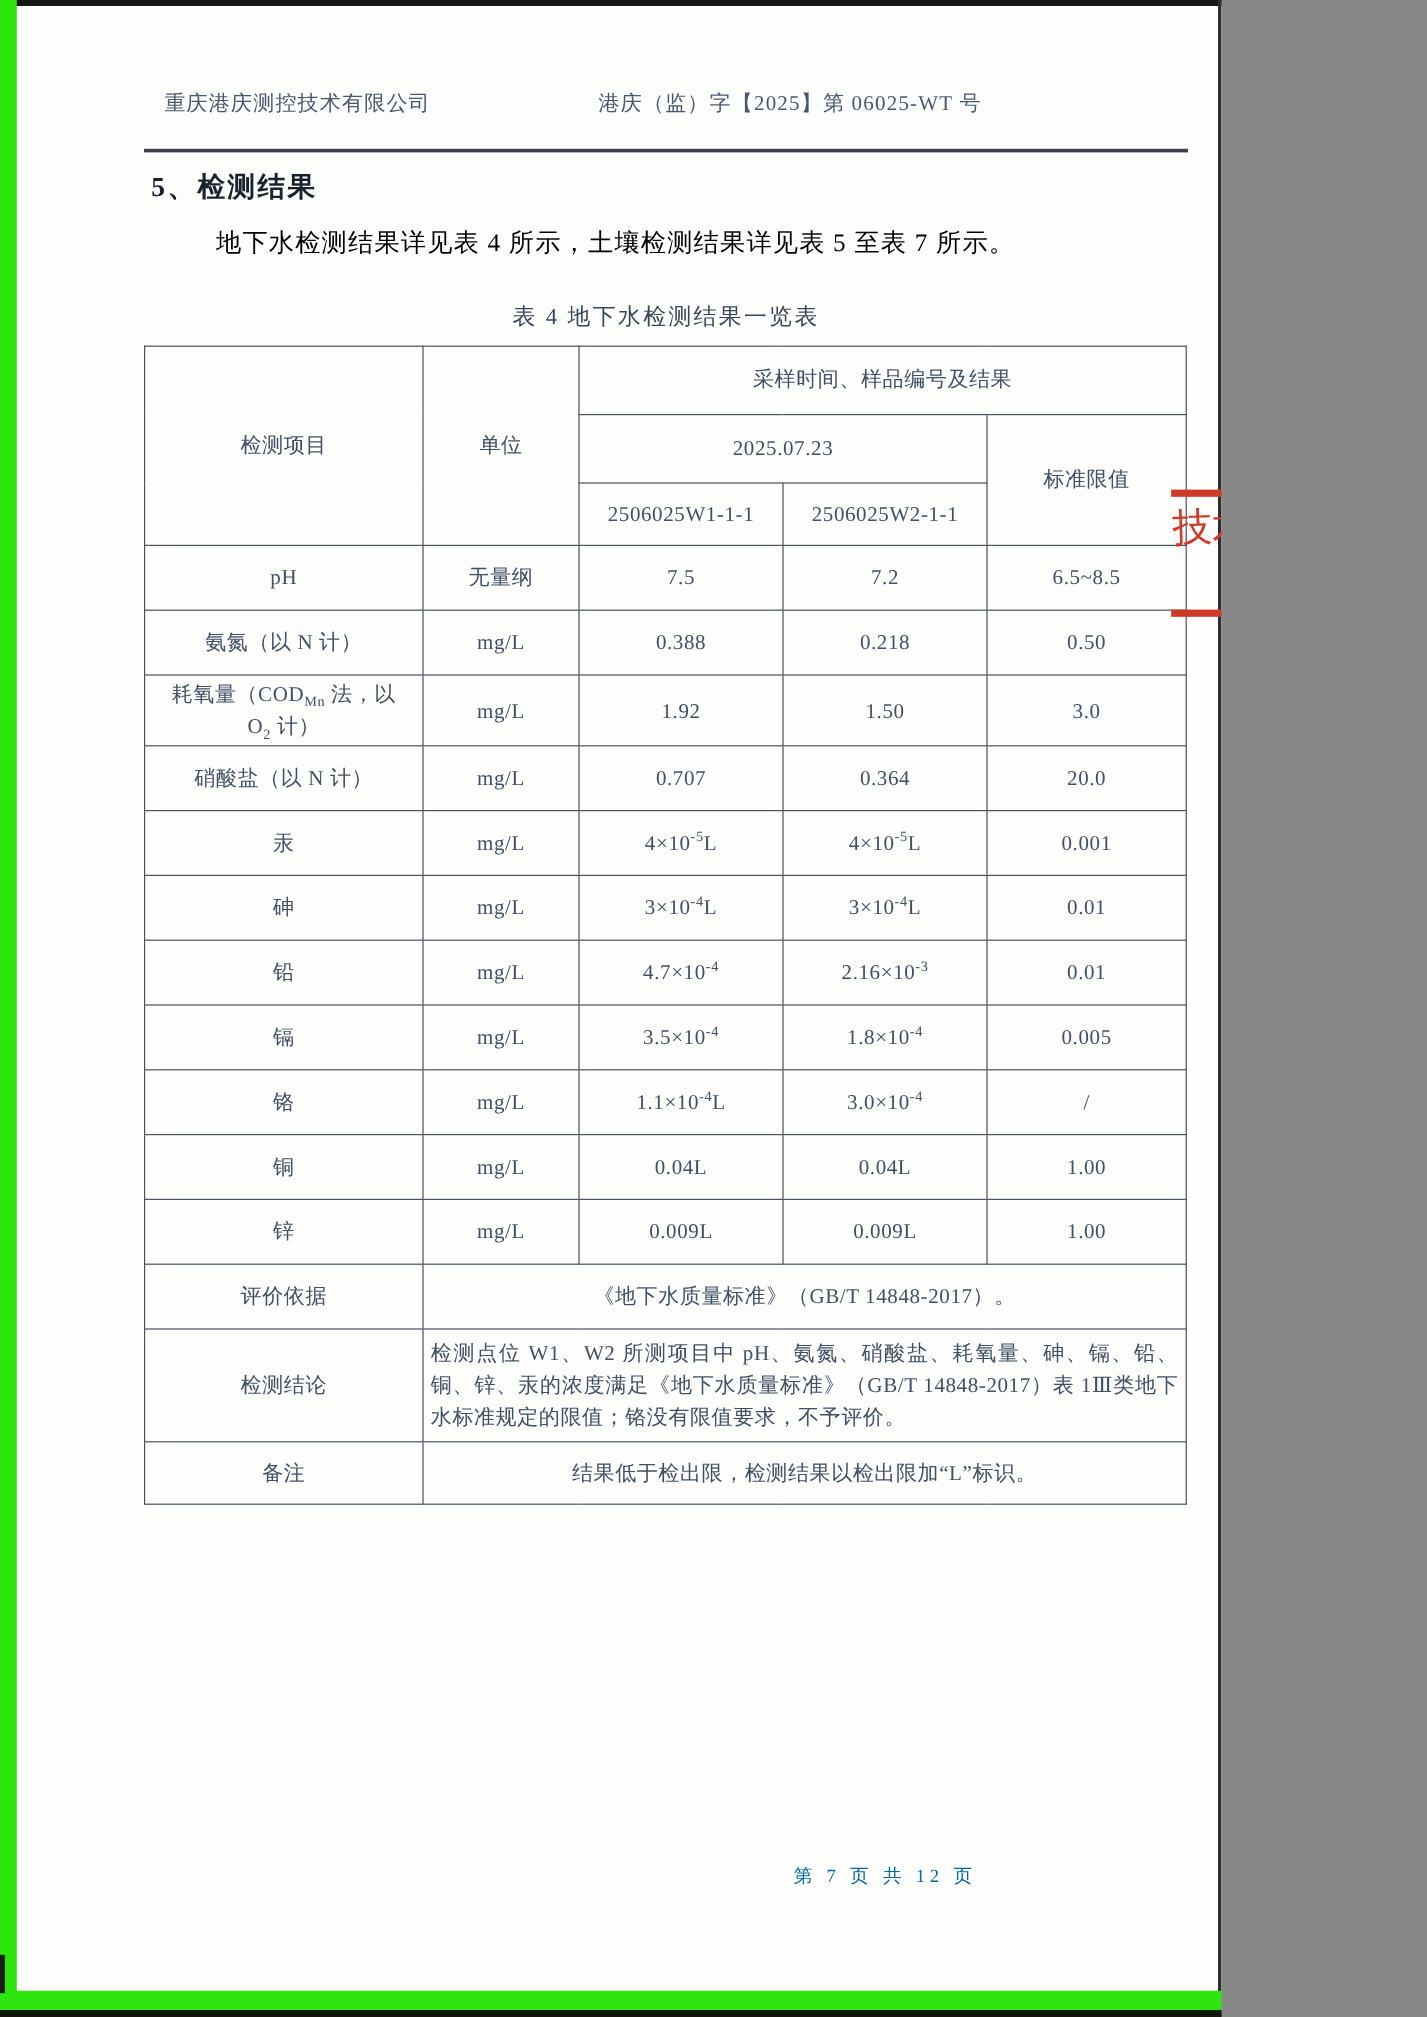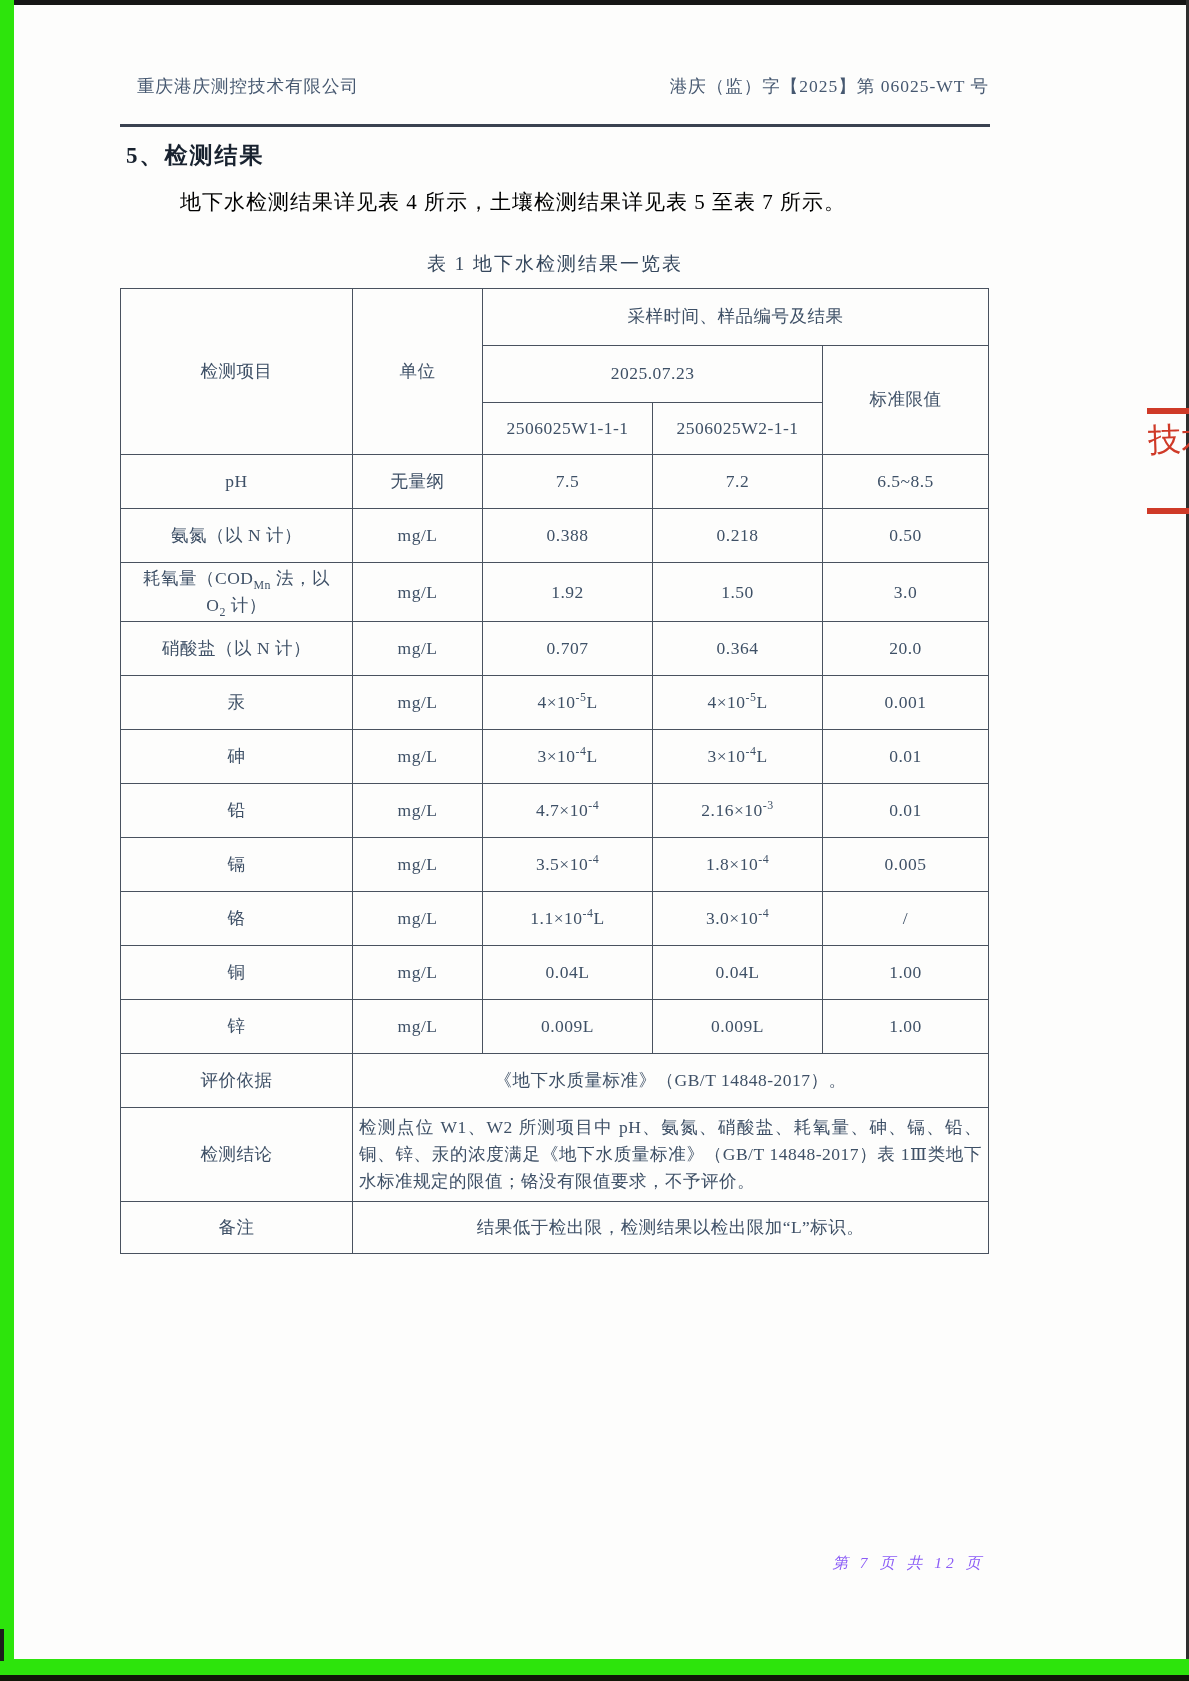--- a/index.html
+++ b/index.html
@@ -1,19 +1,19 @@
 <!DOCTYPE html>
 <html><head>
 <meta charset="utf-8">
 <style>
   html,body{margin:0;padding:0;}
   body{background:#888;}
   .page{
     position:relative;
-    width:1189px;height:1681px;
+    width:1018px;height:1681px;
     background:#fdfdfc;
     overflow:hidden;
     font-family:"Liberation Serif","DejaVu Serif",serif;
     color:#3c4e64;
   }
   
   .edge-top{position:absolute;left:0;top:0;width:1189px;height:5px;background:#161616;}
   .edge-right{position:absolute;right:0;top:0;width:3px;height:1681px;background:#2e2e2e;}
   .edge-left-green{position:absolute;left:0;top:0;width:14px;height:1681px;background:#2de40c;}
   .edge-bottom-green{position:absolute;left:0;bottom:6px;width:1189px;height:16px;background:#2de40c;}
@@ -37,21 +37,21 @@
     padding:2px 6px;
     font-weight:normal;
     line-height:1.55;
     letter-spacing:0.5px;
     overflow:hidden;
   }
   td.wide{text-align:left;padding:8px 14px;letter-spacing:0.5px;}
   sup{font-size:68%;line-height:0;}
   sub{font-size:68%;line-height:0;}
 
-  .footer{position:absolute;top:1553px;right:204px;font-size:15.5px;color:#8b5cf6;letter-spacing:4px;font-style:italic;}
+  .footer{position:absolute;top:1553px;right:204px;font-size:15.5px;color:#0369a1;letter-spacing:4px;}
 
   .stamp{
     position:absolute;top:404px;right:0;width:44px;height:118px;
     color:#cf3a28;overflow:visible;pointer-events:none;
   }
   .stamp .bar{position:absolute;left:2px;width:60px;height:6px;background:#cf3a28;}
   .stamp .bar.top{top:4px;}
   .stamp .bar.bot{top:104px;}
   .stamp .txt{position:absolute;left:3px;top:14px;font-size:33px;line-height:42px;white-space:nowrap;font-family:"Liberation Sans",sans-serif;transform:rotate(-2deg);}
   .notch{position:absolute;left:0;top:1629px;width:4px;height:32px;background:#1c1c1c;}
@@ -69,21 +69,21 @@
   <div class="notch"></div>
 
   <div class="header">
     <span>重庆港庆测控技术有限公司</span>
     <span>港庆（监）字【2025】第 06025-WT 号</span>
   </div>
   <div class="rule"></div>
 
   <div class="section-title">5、检测结果</div>
   <div class="intro">地下水检测结果详见表 4 所示，土壤检测结果详见表 5 至表 7 所示。</div>
-  <div class="caption">表 1  地下水检测结果一览表</div>
+  <div class="caption">表 4  地下水检测结果一览表</div>
 
   <table class="report">
     <colgroup>
       <col style="width:232px">
         <col style="width:130px">
         <col style="width:170px">
         <col style="width:170px">
         <col style="width:166px">
     </colgroup>
     <tbody>

